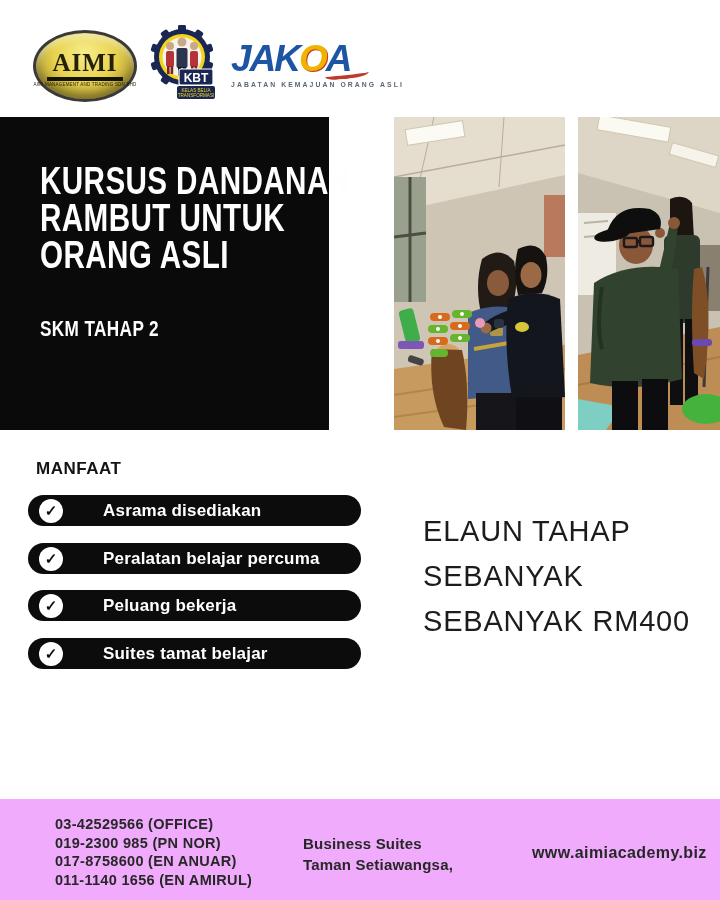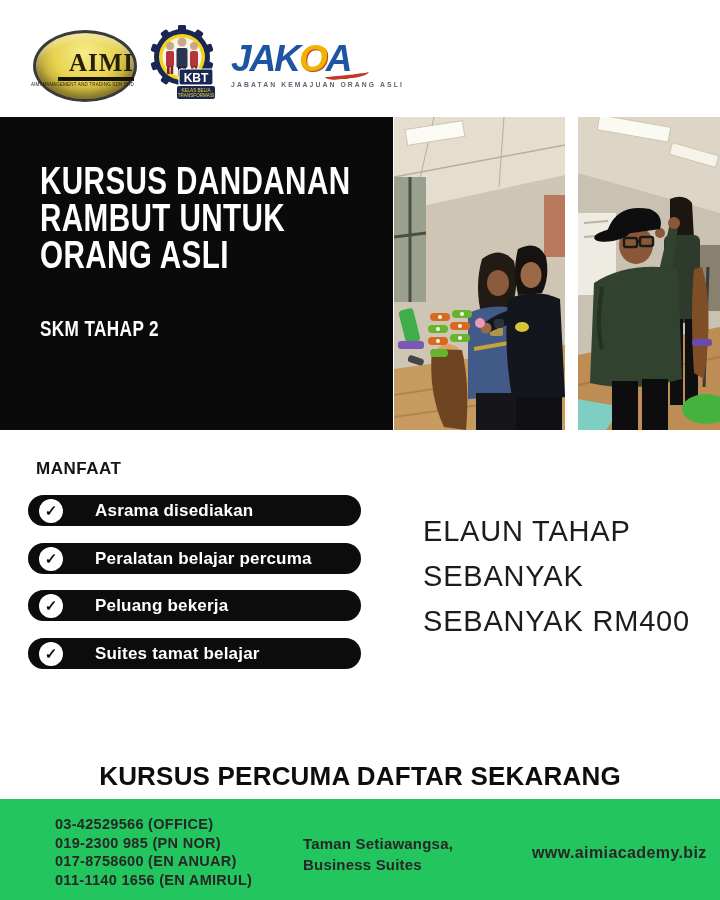--- a/index.html
+++ b/index.html
@@ -8,72 +8,72 @@
     position:relative; width:720px; height:900px; margin:0 auto;
     background:#ffffff; overflow:hidden;
   }
 
   
   .logo-aimi {
     position:absolute; left:33px; top:30px; width:104px; height:72px;
     border-radius:50%; border:3px solid #3a3a3a;
     background:radial-gradient(ellipse at 50% 30%, #f6ec8a 0%, #e8d24f 45%, #8f7a1f 100%);
     box-shadow:inset 0 -6px 10px rgba(0,0,0,.35), inset 0 4px 6px rgba(255,255,255,.5);
-    display:flex; flex-direction:column; align-items:flex-end; justify-content:center;
+    display:flex; flex-direction:column; align-items:center; justify-content:center;
   }
   .logo-aimi .aimi-name {
     font-family:"Liberation Serif", serif; font-weight:bold; font-size:25px;
     color:#241f05; letter-spacing:1px; line-height:1; margin-top:4px;
   }
   .logo-aimi .aimi-bar { width:76px; height:4px; background:#151208; margin:2px 0 1px; }
   .logo-aimi .aimi-sub { font-size:4.5px; color:#241f05; white-space:nowrap; letter-spacing:.2px; }
 
   .logo-kbt { position:absolute; left:139px; top:25px; width:86px; height:84px; }
 
   .logo-jakoa { position:absolute; left:231px; top:40px; width:140px; height:60px; }
   .jakoa-word { position:relative; font-size:37px; line-height:1; font-weight:700; font-style:italic;
     color:#1d55a3; letter-spacing:-2px; font-family:"Liberation Sans", sans-serif; }
   .jakoa-o { color:#f0b400; text-shadow:1px 1px 0 #c0392b; }
   .jakoa-swoosh { position:absolute; right:2px; bottom:-2px; width:44px; height:9px;
     border-bottom:4px solid #c0392b; border-radius:0 0 60% 40%; transform:rotate(-5deg); }
   .jakoa-sub { margin-top:4px; font-size:6.8px; font-weight:700; letter-spacing:2.1px;
     color:#5a6672; white-space:nowrap; }
 
   
-  .hero-box { position:absolute; left:0; top:117px; width:393px; height:313px; background:#0a0a0a; }
+  .hero-box { position:absolute; left:0; top:117px; width:329px; height:313px; background:#0a0a0a; }
   .hero-text { position:absolute; left:40px; top:46px; transform:scaleX(.78); transform-origin:left top; }
   .hero-title div { color:#fefefe; font-weight:700; font-size:38px; line-height:37px; white-space:nowrap; letter-spacing:.5px; }
   .hero-sub { margin-top:42px; color:#fefefe; font-weight:700; font-size:22px; letter-spacing:.5px; white-space:nowrap; }
 
   .photo { position:absolute; top:117px; height:313px; overflow:hidden; }
   .photo-1 { left:394px; width:171px; }
   .photo-2 { left:578px; width:142px; }
   .photo svg { display:block; }
 
   
   .benefits-heading { position:absolute; left:36px; top:459px; font-size:17px; font-weight:800;
     color:#141414; letter-spacing:.5px; }
   .pill { position:absolute; left:28px; width:333px; height:31px; background:#0c0c0c;
     border-radius:16px; display:flex; align-items:center; }
   .pill-1 { top:495px; } .pill-2 { top:543px; } .pill-3 { top:590px; } .pill-4 { top:638px; }
   .pill .check-circle { width:24px; height:24px; border-radius:50%; background:#ffffff;
     margin-left:11px; display:flex; align-items:center; justify-content:center;
     font-size:15px; font-weight:bold; color:#0c0c0c; }
-  .pill .pill-label { margin-left:32px; color:#ffffff; font-weight:700; font-size:17px; letter-spacing:.2px; }
+  .pill .pill-label { margin-left:40px; color:#ffffff; font-weight:700; font-size:17px; letter-spacing:.2px; }
 
   
   .allowance { position:absolute; left:423px; top:509px; }
   .allowance div { font-size:29px; color:#1c1c1c; font-weight:400; letter-spacing:.8px; line-height:45px; }
 
   
   .cta { position:absolute; left:0; top:761px; width:720px; text-align:center;
     font-size:26px; font-weight:800; color:#0d0d0d; letter-spacing:.2px; }
 
   
-  .footer { position:absolute; left:0; top:799px; width:720px; height:101px; background:#22c55e; }
+  .footer { position:absolute; left:0; top:799px; width:720px; height:101px; background:#f0abfc; }
   .footer-phones { position:absolute; left:55px; top:16px; }
   .footer-phones div { font-size:14.5px; font-weight:600; color:#272727; line-height:18.7px; letter-spacing:.3px; }
   .footer-address { position:absolute; left:303px; top:34px; }
   .footer-address div { font-size:15px; font-weight:600; color:#272727; line-height:21px; letter-spacing:.2px; }
   .footer-website { position:absolute; left:532px; top:45px; font-size:16px; font-weight:600;
     color:#272727; letter-spacing:.4px; }
 </style>
 </head>
 <body>
 
@@ -278,29 +278,28 @@
     <span class="check-circle">✓</span>
     <span class="pill-label">Suites tamat belajar</span>
   </div>
 
   <div class="allowance">
     <div>ELAUN TAHAP</div>
     <div>SEBANYAK</div>
     <div>SEBANYAK RM400</div>
   </div>
 
-  <div class="cta">KURSUS PERCUMA DAFTAR SEKARANG</div>
 
   <div class="footer">
     <div class="footer-phones">
       <div>03-42529566 (OFFICE)</div>
       <div>019-2300 985 (PN NOR)</div>
       <div>017-8758600 (EN ANUAR)</div>
       <div>011-1140 1656 (EN AMIRUL)</div>
     </div>
     <div class="footer-address">
+      <div>Business Suites</div>
       <div>Taman Setiawangsa,</div>
-      <div>Business Suites</div>
     </div>
     <div class="footer-website">www.aimiacademy.biz</div>
   </div>
 
 </div>
 
 </body></html>

